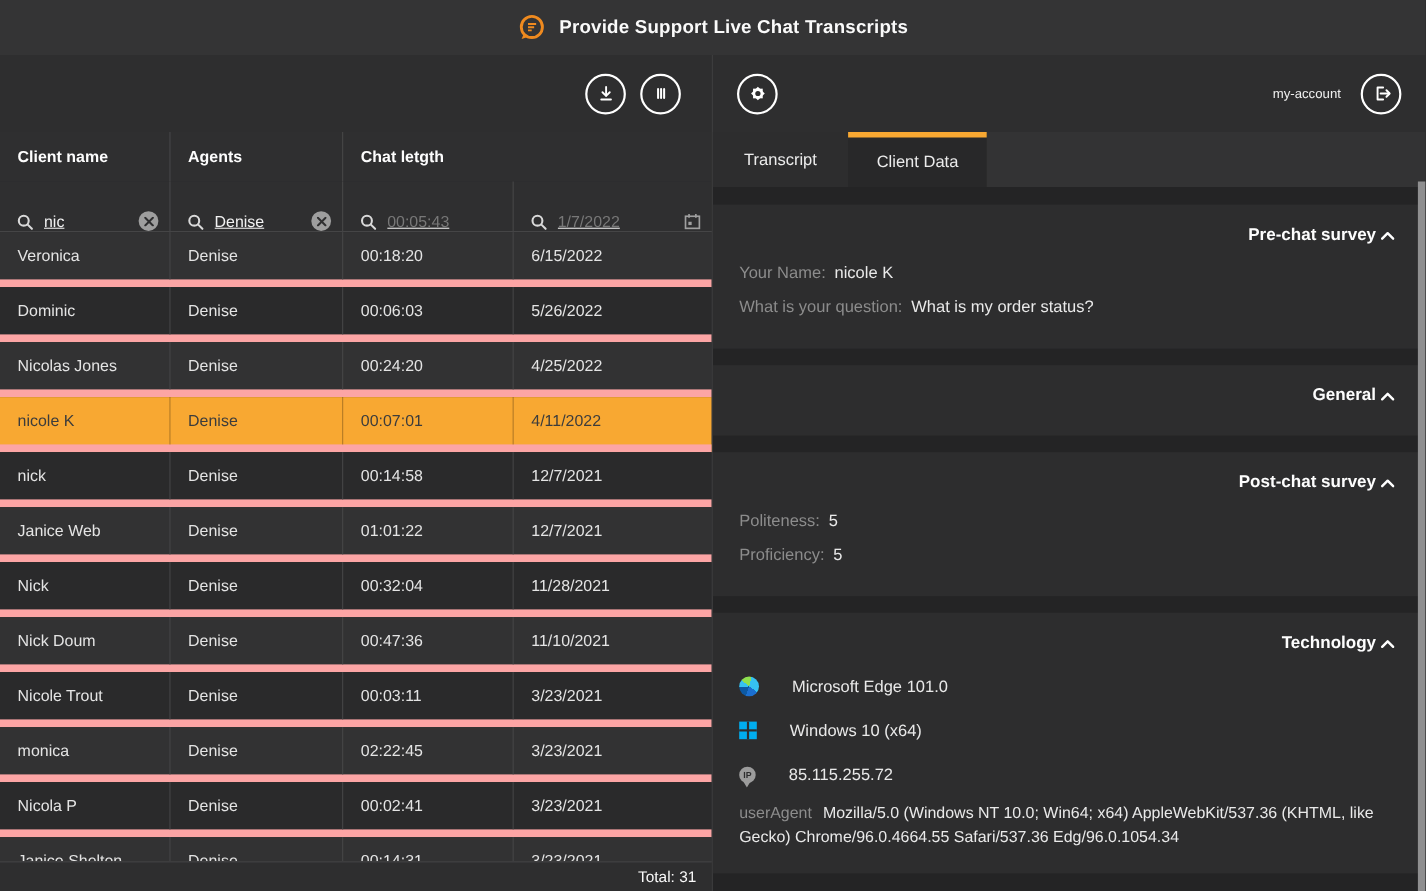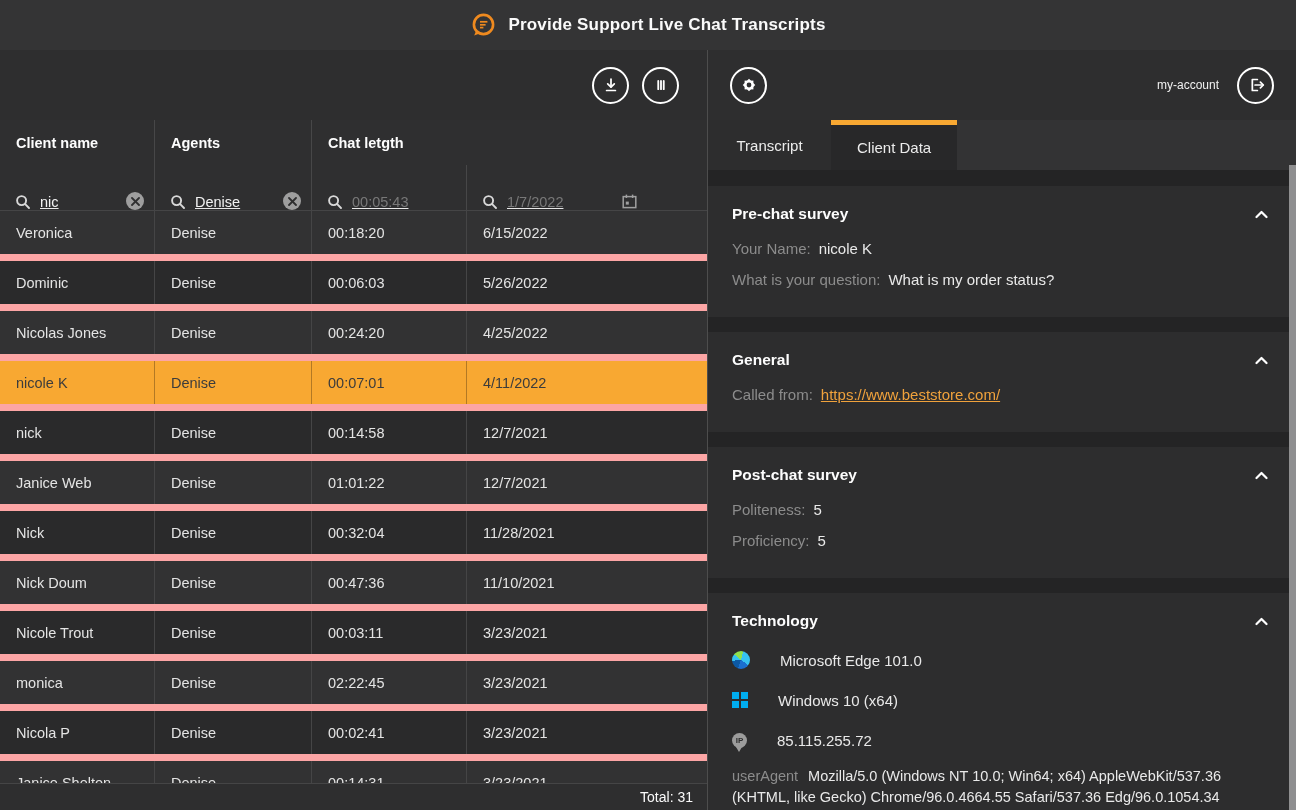--- a/index.html
+++ b/index.html
@@ -10,21 +10,21 @@
     position:relative;
   }
   
   .app-header{
     height:50px; background:#343435; display:flex; align-items:center;
     justify-content:center; gap:11px;
   }
   .app-header h1{ font-size:17px; font-weight:bold; color:#fafafa; letter-spacing:.2px;}
   
   .main{ display:flex; height:760px; }
-  .left-panel{ width:708px; flex:none; border-right:1px solid #4d4d4d;
+  .left-panel{ width:648px; flex:none; border-right:1px solid #4d4d4d;
     display:flex; flex-direction:column; background:#2d2d2e;}
   .right-panel{ flex:1; display:flex; flex-direction:column; background:#2d2d2e; position:relative;}
   
   .toolbar{ height:70px; flex:none; background:#2e2e2f; display:flex; align-items:center;}
   .left-panel .toolbar{ justify-content:flex-end; padding-right:28px; gap:13px;}
   .right-panel .toolbar{ padding:0 22px; }
   .icon-btn{ width:37px; height:37px; border:2px solid #fff; border-radius:50%;
     background:transparent; display:flex; align-items:center; justify-content:center;
     cursor:pointer; flex:none;}
   .spacer{ flex:1; }
@@ -61,21 +61,21 @@
     font-size:14px; color:#fafafa;}
   
   .tabbar{ height:50px; flex:none; background:#333334; display:flex;}
   .tab{ min-width:123px; padding:0 26px; display:flex; align-items:center; justify-content:center;
     font-size:15px; color:#ececec; background:#2d2d2e; border:none; cursor:pointer;
     font-family:inherit;text-align:right;}
   .tab.active{ background:#282829; border-top:5px solid #f8a832; }
   
   .content{ flex:1; overflow:hidden; background:#242425; padding-top:16px;}
   .card{ background:#2d2d2e; margin-bottom:15px; padding:0 24px 22px 24px;}
-  .card-head{ display:flex; align-items:center; justify-content:space-between;
+  .card-head{ display:flex; align-items:center; justify-content:flex-end;
     padding-top:14px; height:42px;}
   .card-head h2{ font-size:15.5px; font-weight:bold; color:#fdfdfd;}
   .collapse-btn{ background:none; border:none; cursor:pointer; padding:4px; display:flex;}
   .card-body{ margin-top:5px;}
   .field{ font-size:15px; line-height:31px; white-space:nowrap;}
   .flabel{ color:#8c8c8c; margin-right:8px;}
   .fvalue{ color:#e9e9e9;}
   a.fvalue{ color:#f0a23c; text-decoration:underline; cursor:pointer;}
   .tech-item{ display:flex; align-items:center; gap:30px; height:40px; font-size:15px; color:#e9e9e9;}
   .edge-icon{ width:18px; height:18px; border-radius:50%; flex:none;
@@ -321,23 +321,20 @@
           <div class="card-head">
             <h2>General</h2>
             <button class="collapse-btn">
               <span>
                 <svg width="13" height="9" viewBox="0 0 13 9" fill="none" stroke="#fff" stroke-width="2.2" stroke-linecap="round" stroke-linejoin="round">
                   <path d="M1.5 7 L6.5 2 L11.5 7"></path>
                 </svg>
               </span>
             </button>
           </div>
-          <div class="card-body">
-            <div class="field"><span class="flabel">Called from:</span><a class="fvalue" href="#">https://www.beststore.com/</a></div>
-          </div>
         </section>
         <section class="card">
           <div class="card-head">
             <h2>Post-chat survey</h2>
             <button class="collapse-btn">
               <span>
                 <svg width="13" height="9" viewBox="0 0 13 9" fill="none" stroke="#fff" stroke-width="2.2" stroke-linecap="round" stroke-linejoin="round">
                   <path d="M1.5 7 L6.5 2 L11.5 7"></path>
                 </svg>
               </span>

